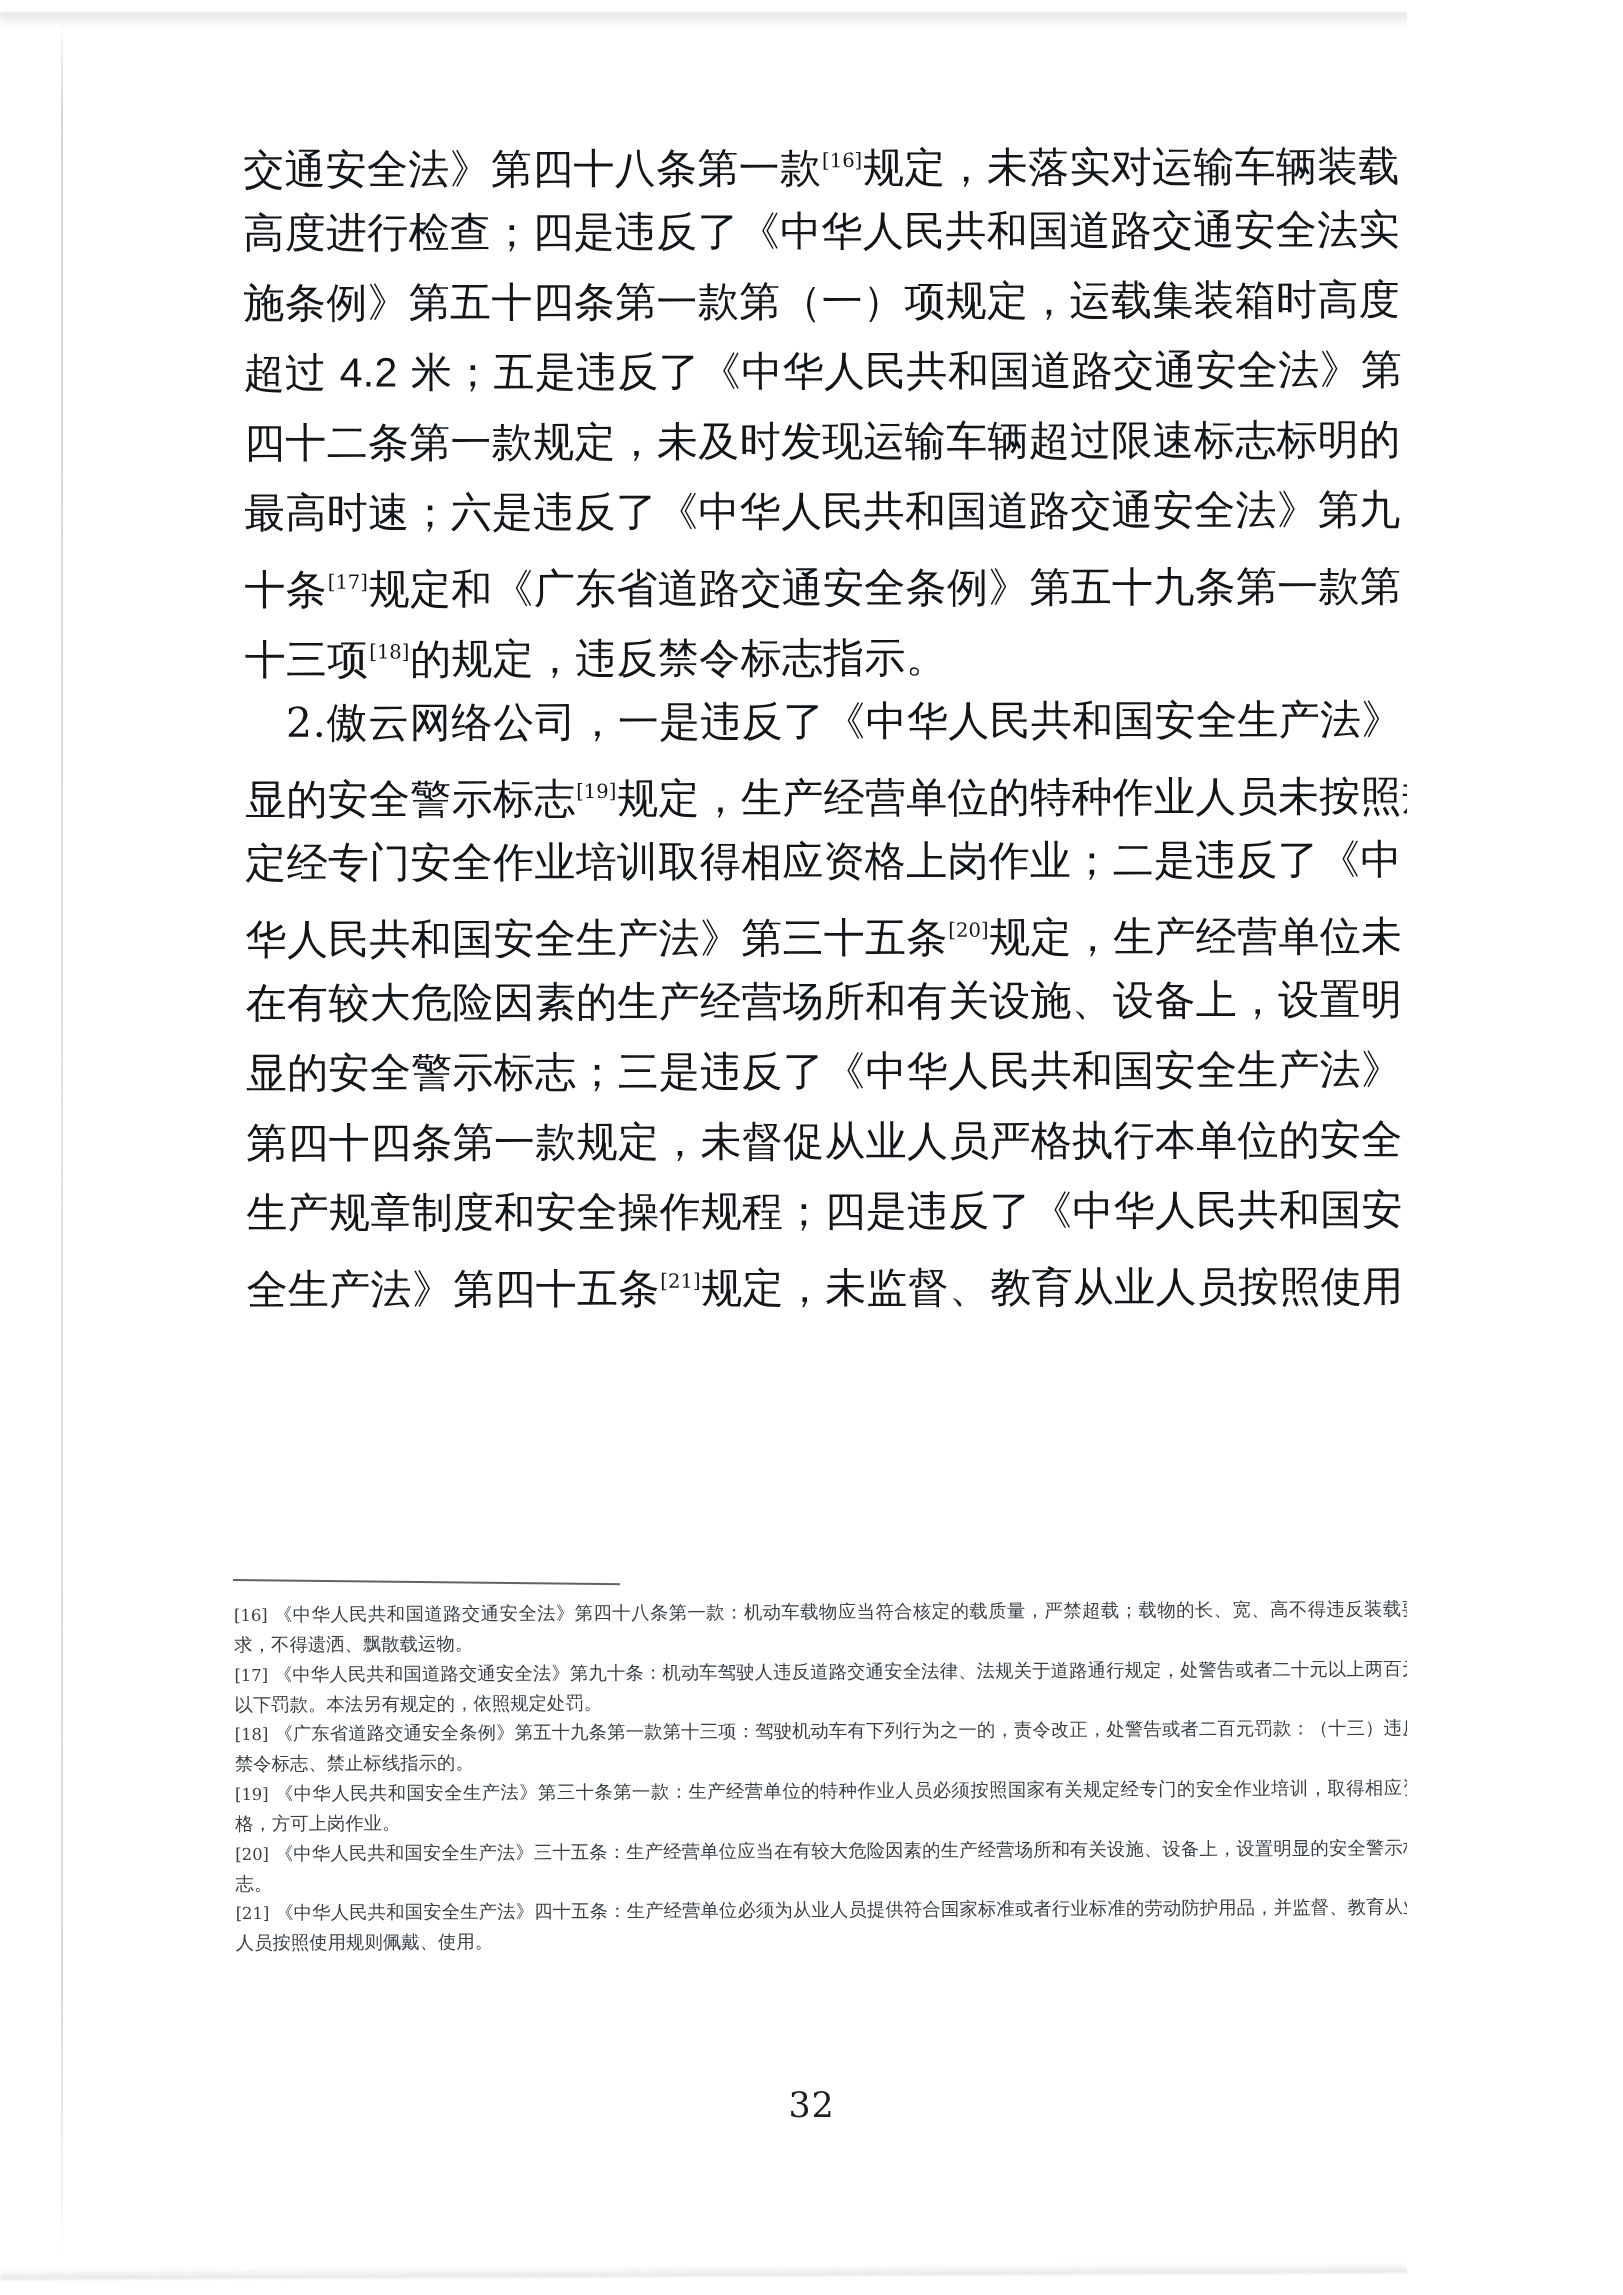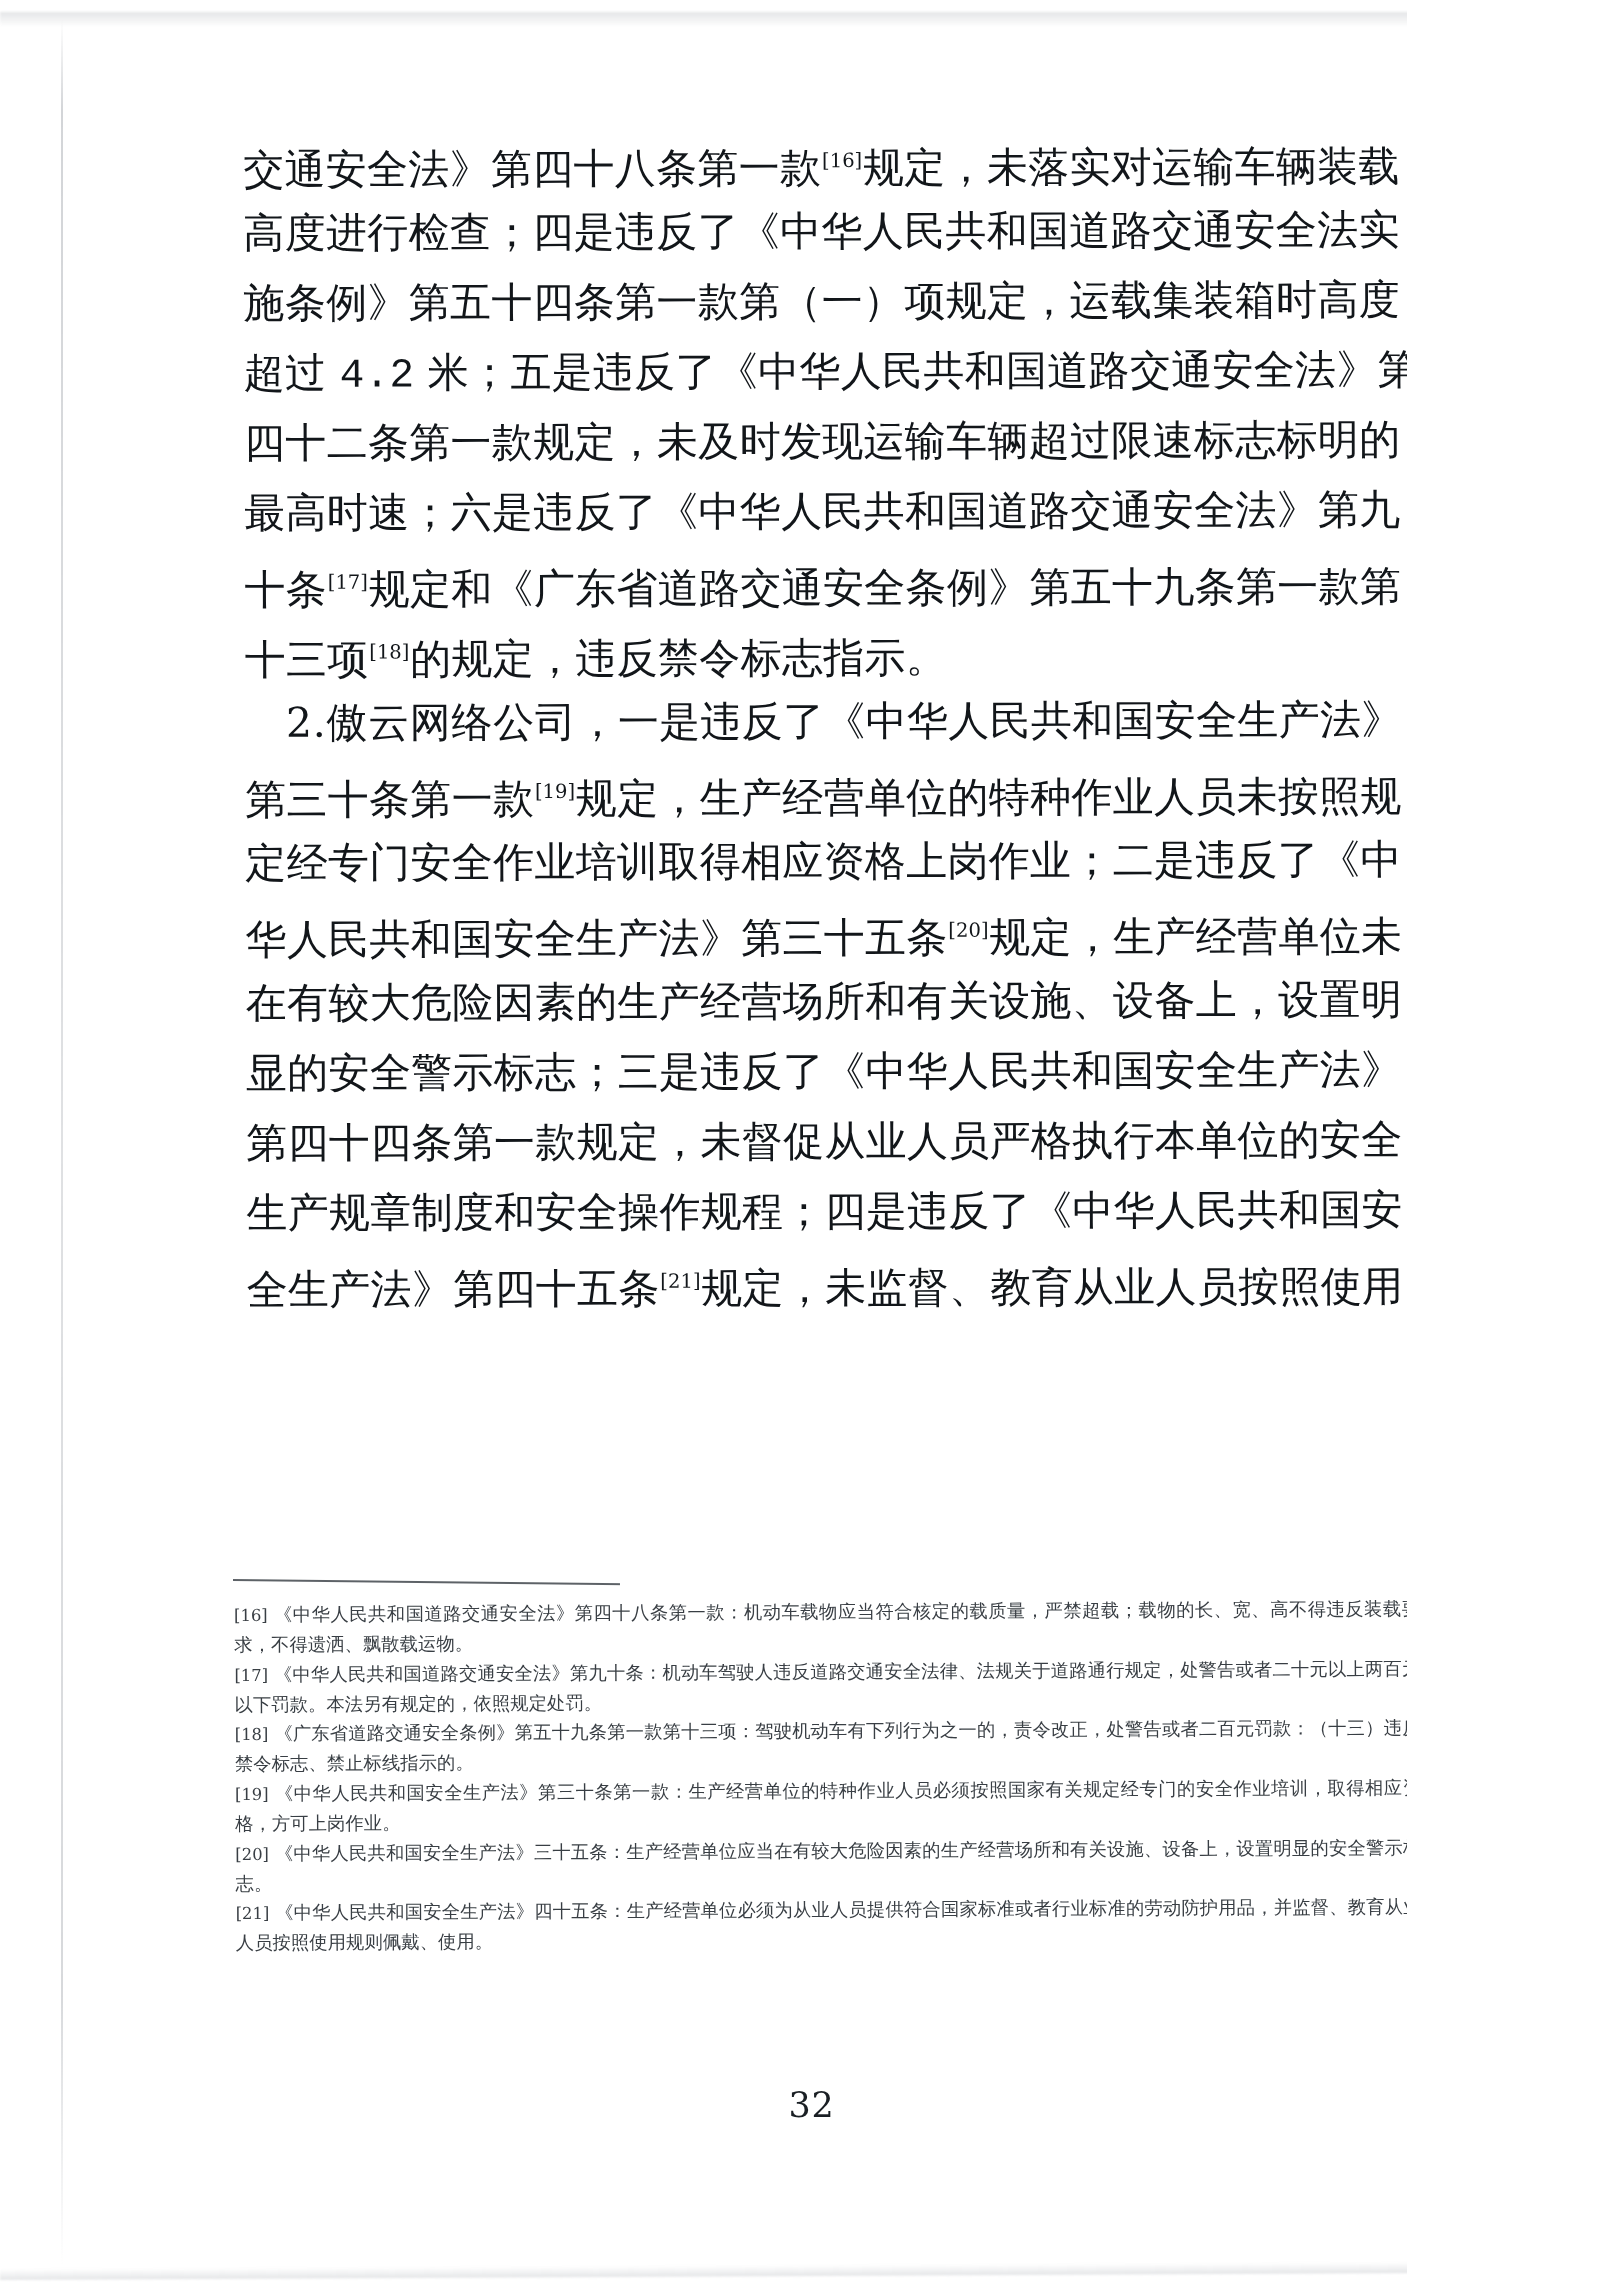--- a/index.html
+++ b/index.html
@@ -99,21 +99,21 @@
   }
 
   .fn-ref {
     font-size: 19.6px;
     vertical-align: super;
     letter-spacing: 0;
     margin: 0 0.7px;
   }
 
   .latin {
-    font-family: Liberation Mono, monospace;
+    font-family: Liberation Sans, sans-serif;
     letter-spacing: 0.3px;
   }
 
   
   .fn-rule {
     position: absolute;
     top: 1579px;
     left: 233px;
     width: 387px;
     height: 2px;
@@ -175,21 +175,21 @@
   <div class="body-block" id="body-block">
       <div class="body-line"><span>交通安全法》第四十八条第一款</span><span class="fn-ref">[16]</span><span>规定，未落实对运输车辆装载</span></div>
       <div class="body-line"><span>高度进行检查；四是违反了《中华人民共和国道路交通安全法实</span></div>
       <div class="body-line"><span>施条例》第五十四条第一款第（一）项规定，运载集装箱时高度</span></div>
       <div class="body-line"><span>超过 </span><span class="latin">4.2</span><span> 米；五是违反了《中华人民共和国道路交通安全法》第</span></div>
       <div class="body-line"><span>四十二条第一款规定，未及时发现运输车辆超过限速标志标明的</span></div>
       <div class="body-line"><span>最高时速；六是违反了《中华人民共和国道路交通安全法》第九</span></div>
       <div class="body-line"><span>十条</span><span class="fn-ref">[17]</span><span>规定和《广东省道路交通安全条例》第五十九条第一款第</span></div>
       <div class="body-line"><span>十三项</span><span class="fn-ref">[18]</span><span>的规定，违反禁令标志指示。</span></div>
       <div class="body-line indent"><span class="bold-run">2.傲云网络公司</span><span>，一是违反了《中华人民共和国安全生产法》</span></div>
-      <div class="body-line"><span>第三十条第一款</span><span class="fn-ref">[19]</span><span>规定，生产经营单位的特种作业人员未按照规</span></div>
+      <div class="body-line"><span>显的安全警示标志</span><span class="fn-ref">[19]</span><span>规定，生产经营单位的特种作业人员未按照规</span></div>
       <div class="body-line"><span>定经专门安全作业培训取得相应资格上岗作业；二是违反了《中</span></div>
       <div class="body-line"><span>华人民共和国安全生产法》第三十五条</span><span class="fn-ref">[20]</span><span>规定，生产经营单位未</span></div>
       <div class="body-line"><span>在有较大危险因素的生产经营场所和有关设施、设备上，设置明</span></div>
       <div class="body-line"><span>显的安全警示标志；三是违反了《中华人民共和国安全生产法》</span></div>
       <div class="body-line"><span>第四十四条第一款规定，未督促从业人员严格执行本单位的安全</span></div>
       <div class="body-line"><span>生产规章制度和安全操作规程；四是违反了《中华人民共和国安</span></div>
       <div class="body-line"><span>全生产法》第四十五条</span><span class="fn-ref">[21]</span><span>规定，未监督、教育从业人员按照使用</span></div>
     </div>
 
   <div class="fn-rule"></div>

